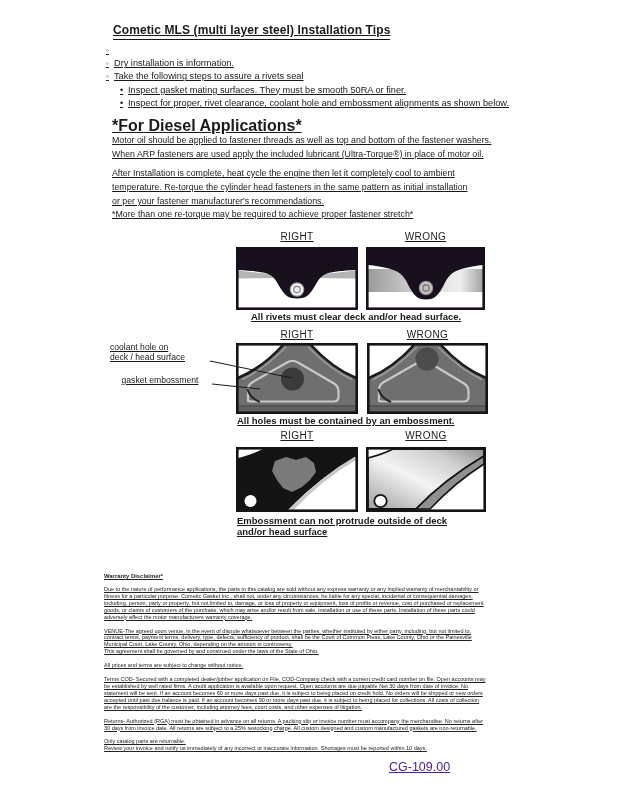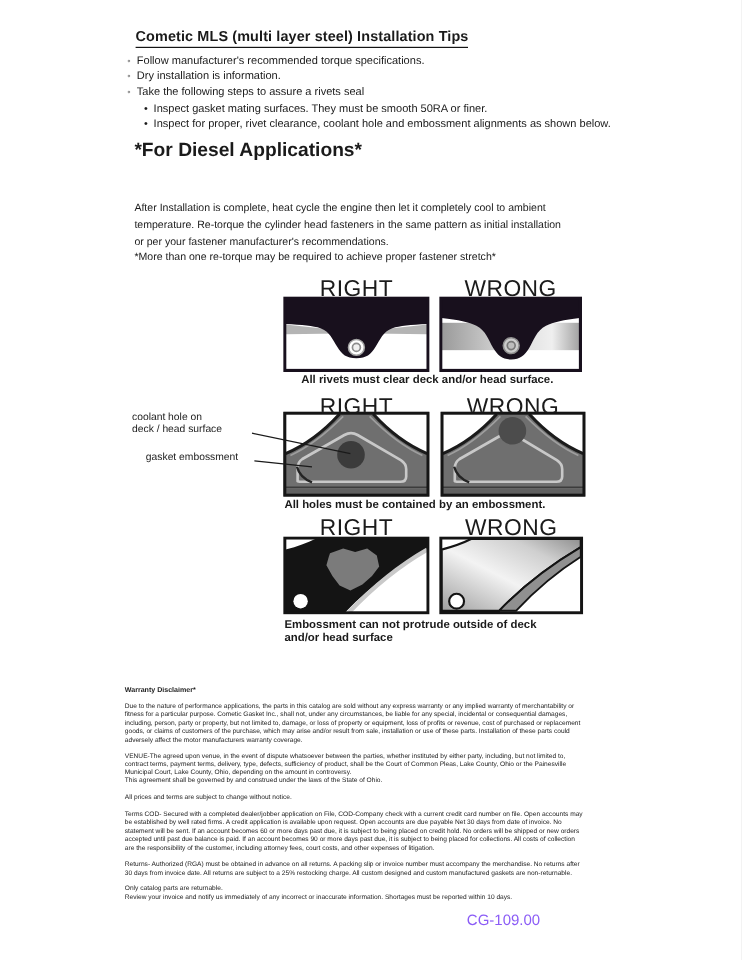--- a/index.html
+++ b/index.html
@@ -1,75 +1,76 @@
 <!DOCTYPE html>
 <html><head>
 <meta charset="utf-8">
 <style>
   html,body{margin:0;padding:0;background:#e8e8e8;}
   .page{
     position:relative;width:618px;height:800px;background:#ffffff;
     font-family:"Liberation Sans","DejaVu Sans",sans-serif;color:#1a1a1a;
     overflow:hidden;margin:0 auto;
   }
-  .abs{position:absolute;}
+  .abs{position:absolute;text-decoration:underline;}
   .title{
     left:113px;top:23px;font-size:12px;font-weight:bold;letter-spacing:.1px;
     border-bottom:1.6px solid #141414;padding-bottom:2px;margin:0;
   }
   .intro{left:106px;top:44px;font-size:9.2px;line-height:13.2px;}
   .li{display:flex;}
   .li .mk{width:8px;flex:0 0 8px;text-align:left;font-size:8px;line-height:13.2px;}
   .li.sub{margin-left:14px;}
   .li.sub .mk{font-size:9px;}
   .diesel-h{left:112px;top:117px;font-size:16px;font-weight:bold;margin:0;}
   .body-p{font-size:8.8px;line-height:14px;white-space:pre-line;}
   .p1{left:112px;top:133px;}
   .p2{left:112px;top:166px;}
   .p3{left:112px;top:207px;}
-  .fig-h{font-size:19px;letter-spacing:.4px;text-align:center;color:#1b1b1b;}
+  .fig-h{font-size:10px;letter-spacing:.4px;text-align:center;color:#1b1b1b;}
   .fig{position:absolute;display:block;}
   .caption{font-size:9.5px;font-weight:bold;line-height:11px;white-space:pre-line;}
   .ann{font-size:8.6px;line-height:9.8px;white-space:pre-line;}
   .legal{left:104px;top:573px;width:420px;color:#222;}
   .legal h2{font-size:5.9px;font-weight:bold;margin:0 0 7px 0;}
   .legal p{font-size:5.5px;line-height:6.9px;margin:0 0 7px 0;white-space:pre-line;}
-  .footer{left:389px;top:760px;font-size:12.5px;color:#8b5cf6;}
+  .footer{left:389px;top:760px;font-size:12.5px;color:#4c1d95;}
 </style>
 </head>
 <body>
 
 <div class="page">
 
   <h1 class="abs title">Cometic MLS (multi layer steel) Installation Tips</h1>
 
   <div class="abs intro">
     <div class="li">
       <span class="mk">◦</span>
-      <span>Follow manufacturer's recommended torque specifications.</span>
     </div>
     <div class="li">
       <span class="mk">◦</span>
       <span>Dry installation is information.</span>
     </div>
     <div class="li">
       <span class="mk">◦</span>
       <span>Take the following steps to assure a rivets seal</span>
     </div>
     <div class="li sub">
       <span class="mk">•</span>
       <span>Inspect gasket mating surfaces.  They must be smooth 50RA or finer.</span>
     </div>
     <div class="li sub">
       <span class="mk">•</span>
       <span>Inspect for proper, rivet clearance, coolant hole and embossment alignments as shown below.</span>
     </div>
   </div>
 
   <h2 class="abs diesel-h">*For Diesel Applications*</h2>
+  <div class="abs body-p p1">Motor oil should be applied to fastener threads as well as top and bottom of the fastener washers.
+When ARP fasteners are used apply the included lubricant (Ultra-Torque®) in place of motor oil.</div>
   <div class="abs body-p p2">After Installation is complete, heat cycle the engine then let it completely cool to ambient
 temperature. Re-torque the cylinder head fasteners in the same pattern as initial installation
 or per your fastener manufacturer's recommendations.</div>
   <div class="abs body-p p3">*More than one re-torque may be required to achieve proper fastener stretch*</div>
 
   <div class="abs fig-h" style="left:236px;top:231px;width:122px">RIGHT</div>
   <div class="abs fig-h" style="left:366px;top:231px;width:119px">WRONG</div>
 
   <svg class="fig" style="left:236px;top:247px" width="122" height="63" viewBox="0 0 122 63">
     <rect width="122" height="63" fill="#ffffff"></rect>

